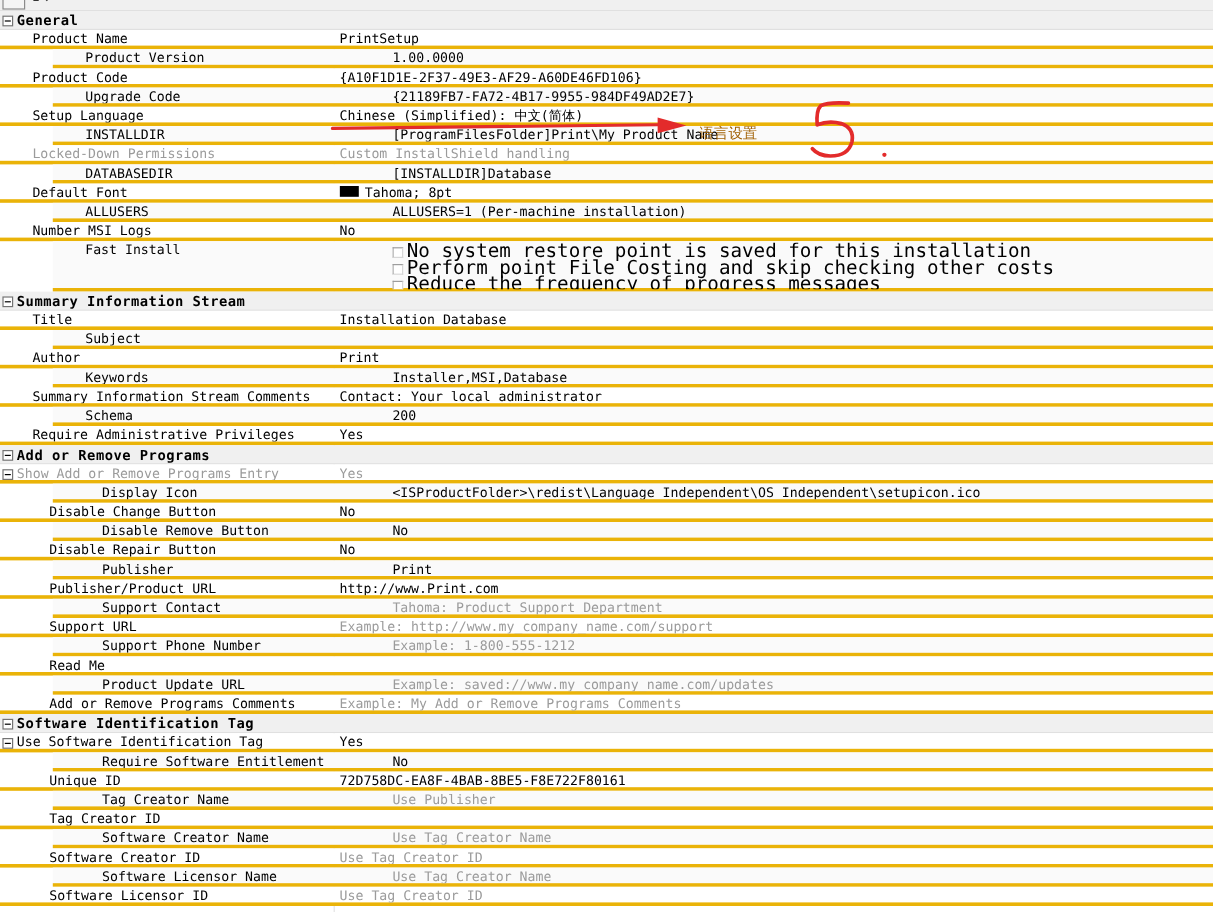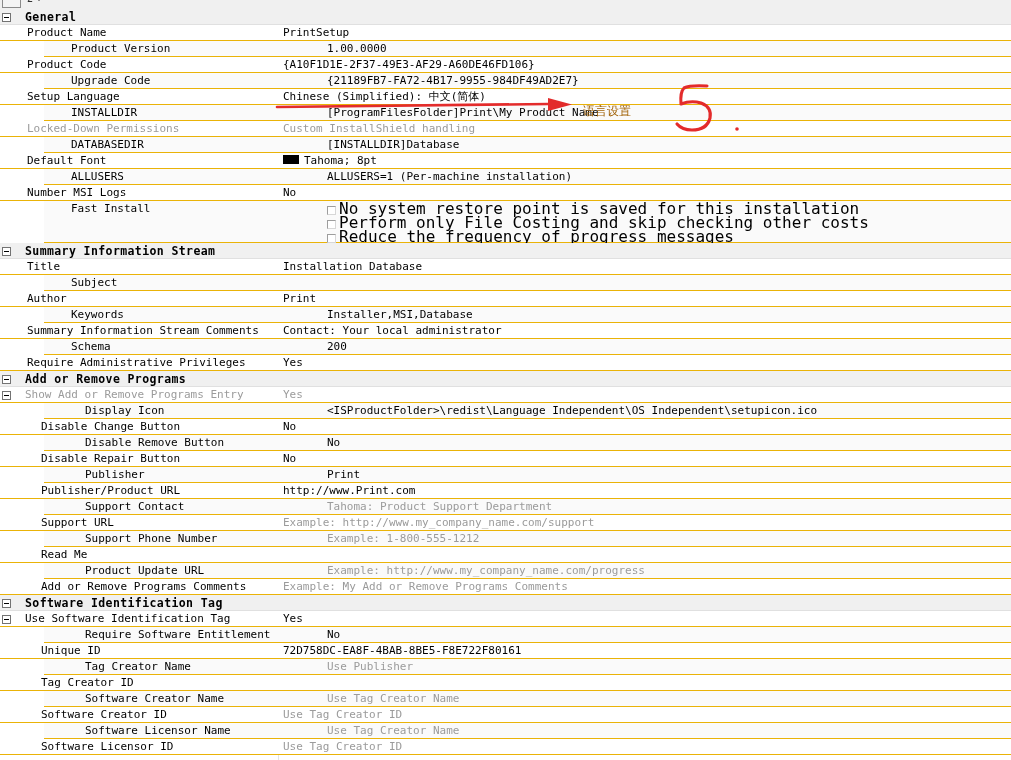--- a/index.html
+++ b/index.html
@@ -67,21 +67,21 @@
     position: absolute;
     left: 278px; top: 0;
     width: 1px; height: 751px;
     background: #e3e3e3;
   }
 
   .row {
     position: relative;
     height: 16px;
     line-height: 16px;
-    border-bottom: 1px solid #eab308;
+    border-bottom: 3px solid #eab308;
     box-sizing: border-box;
     white-space: nowrap;
   }
   .row.alt { background: #fafafa; margin-left: 44px; }
   .row.plain { background: #ffffff; }
 
   .row.cat {
     background: #f0f0f0;
     border-bottom: 1px solid #e0e0e0;
     height: 16px;
@@ -110,21 +110,21 @@
     position: absolute;
     left: 283px; top: 0;
     height: 100%;
     overflow: hidden;
     font-size: 11px;
     line-height: 16px;
   }
   .val.gray, .lbl .txt.gray { color: #9b9b9b; }
 
   
-  .i0 { padding-left: 14px; margin-left: 11px; }
+  .i0 { padding-left: 14px; }
   .i1 { padding-left: 27px; }
   .i2 { padding-left: 41px; }
 
   
   .exp {
     position: absolute;
     top: 4px;
     width: 9px; height: 9px;
     border: 1px solid #737373;
     background: #ffffff;
@@ -239,21 +239,21 @@
         <div class="val"><span>ALLUSERS=1 (Per-machine installation)</span></div>
       </div>
       <div class="row plain">
         <div class="lbl"><span class="txt i1">Number MSI Logs</span></div>
         <div class="val"><span>No</span></div>
       </div>
       <div class="row alt tall3">
         <div class="lbl"><span class="txt i1">Fast Install</span></div>
         <div class="val" style="top:1px">
           <div class="cbrow"><span class="cbox"></span><span class="cblabel">No system restore point is saved for this installation</span></div>
-          <div class="cbrow"><span class="cbox"></span><span class="cblabel">Perform only File Costing and skip checking other costs</span></div>
+          <div class="cbrow"><span class="cbox"></span><span class="cblabel">Perform point File Costing and skip checking other costs</span></div>
           <div class="cbrow"><span class="cbox"></span><span class="cblabel">Reduce the frequency of progress messages</span></div>
         </div>
       </div>
       <div class="row cat">
         <span class="exp e0"></span>
         <div class="lbl"><span class="txt i0">Summary Information Stream</span></div>
       </div>
       <div class="row plain">
         <div class="lbl"><span class="txt i1">Title</span></div>
         <div class="val"><span>Installation Database</span></div>
@@ -326,21 +326,21 @@
       <div class="row alt">
         <div class="lbl"><span class="txt i2">Support Phone Number</span></div>
         <div class="val gray"><span>Example: 1-800-555-1212</span></div>
       </div>
       <div class="row plain">
         <div class="lbl"><span class="txt i2">Read Me</span></div>
         <div class="val"><span></span></div>
       </div>
       <div class="row alt">
         <div class="lbl"><span class="txt i2">Product Update URL</span></div>
-        <div class="val gray"><span>Example: http://www.my_company_name.com/progress</span></div>
+        <div class="val gray"><span>Example: saved://www.my_company_name.com/updates</span></div>
       </div>
       <div class="row plain">
         <div class="lbl"><span class="txt i2">Add or Remove Programs Comments</span></div>
         <div class="val gray"><span>Example: My Add or Remove Programs Comments</span></div>
       </div>
       <div class="row cat">
         <span class="exp e0"></span>
         <div class="lbl"><span class="txt i0">Software Identification Tag</span></div>
       </div>
       <div class="row plain">

